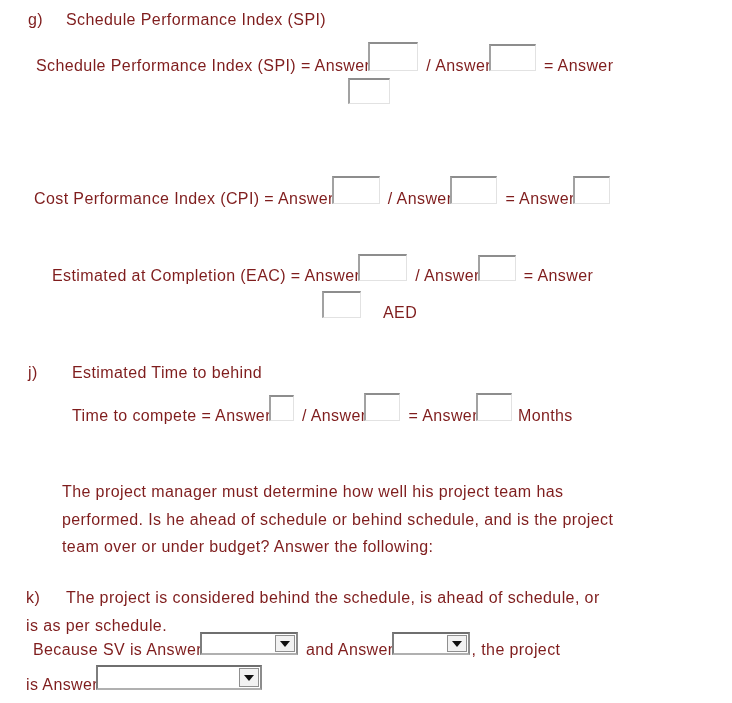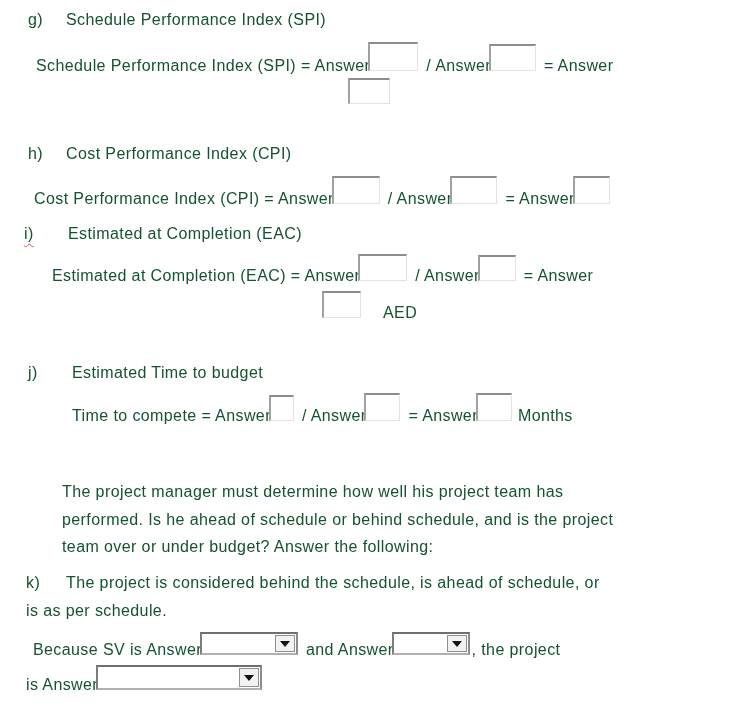--- a/index.html
+++ b/index.html
@@ -1,18 +1,18 @@
 <!DOCTYPE html>
 <html><head>
 <meta charset="utf-8">
 <style>
   html,body{margin:0;padding:0;background:#fff;}
   .canvas{
     position:relative;width:672px;height:703px;background:#ffffff;overflow:hidden;
-    font-family:"Liberation Sans",sans-serif;font-size:16px;color:#14532d;
+    font-family:"Liberation Sans",sans-serif;font-size:16px;color:#7f1d1d;
     letter-spacing:0.4px;
   }
   .row{position:absolute;line-height:1.15;white-space:nowrap;}
   .letter{display:inline-block;}
   .lw38{width:38px;} .lw40{width:40px;} .lw44{width:44px;}
   
   .abox{
     display:inline-block;background:#ffffff;vertical-align:baseline;
     border:1px solid #e2e2e2;border-top:2px solid #8d8d8d;border-left:2px solid #a2a2a2;
     margin-left:-2px;margin-right:6px;box-sizing:border-box;
@@ -56,55 +56,49 @@
   </div>
 
   <div class="row" style="left:36px;top:42px;">
     <span>Schedule Performance Index (SPI) = Answer</span><span class="abox bx-g1"></span><span class="gap-l">/ Answer</span><span class="abox bx-g2"></span><span class="gap-l">= Answer</span>
   </div>
 
   <div class="row" style="left:348px;top:78px;">
     <span class="abox bx-res-g" style="margin-left:0;"></span>
   </div>
 
-  <div class="row" style="left:28px;top:145px;">
-    <span class="letter lw38">h)</span><span>Cost Performance Index (CPI)</span>
-  </div>
 
   <div class="row" style="left:34px;top:176px;">
     <span>Cost Performance Index (CPI) = Answer</span><span class="abox bx-h1"></span><span class="gap-l">/ Answer</span><span class="abox bx-h2"></span><span class="gap-l">= Answer</span><span class="abox bx-h3"></span>
   </div>
 
-  <div class="row" style="left:24px;top:225px;">
-    <span class="letter lw44"><span class="misspell">i)</span></span><span>Estimated at Completion (EAC)</span>
-  </div>
 
   <div class="row" style="left:52px;top:254px;">
     <span>Estimated at Completion (EAC) = Answer</span><span class="abox bx-i1"></span><span class="gap-l">/ Answer</span><span class="abox bx-i2"></span><span class="gap-l">= Answer</span>
   </div>
 
   <div class="row" style="left:322px;top:291px;">
     <span class="abox bx-res-i" style="margin-left:0;"></span><span class="unit">AED</span>
   </div>
 
   <div class="row" style="left:28px;top:364px;">
-    <span class="letter lw44">j)</span><span>Estimated Time to budget</span>
+    <span class="letter lw44">j)</span><span>Estimated Time to behind</span>
   </div>
 
   <div class="row" style="left:72px;top:393px;">
     <span>Time to compete = Answer</span><span class="abox bx-j1"></span><span class="gap-l">/ Answer</span><span class="abox bx-j2"></span><span class="gap-l">= Answer</span><span class="abox bx-j3"></span><span>Months</span>
   </div>
 
   <div class="para" style="left:26px;top:478px;margin-left:36px;">
     <div>The project manager must determine how well his project team has</div>
     <div>performed. Is he ahead of schedule or behind schedule, and is the project</div>
     <div>team over or under budget? Answer the following:</div>
   </div>
 
-  <div class="para" style="left:26px;top:569px;">
+  <div class="para" style="left:26px;top:584px;">
     <div><span class="letter lw40">k)</span><span>The project is considered behind the schedule, is ahead of schedule, or</span></div>
     <div>is as per schedule.</div>
   </div>
 
   <div class="row" style="left:33px;top:632px;">
     <span>Because SV is Answer</span><span class="dd dd1"><span class="dd-btn">
           <span class="dd-arrow"></span>
         </span></span><span class="gap-l" style="margin-left:6px;">and Answer</span><span class="dd dd2"><span class="dd-btn">
           <span class="dd-arrow"></span>
         </span></span><span>, the project</span>

